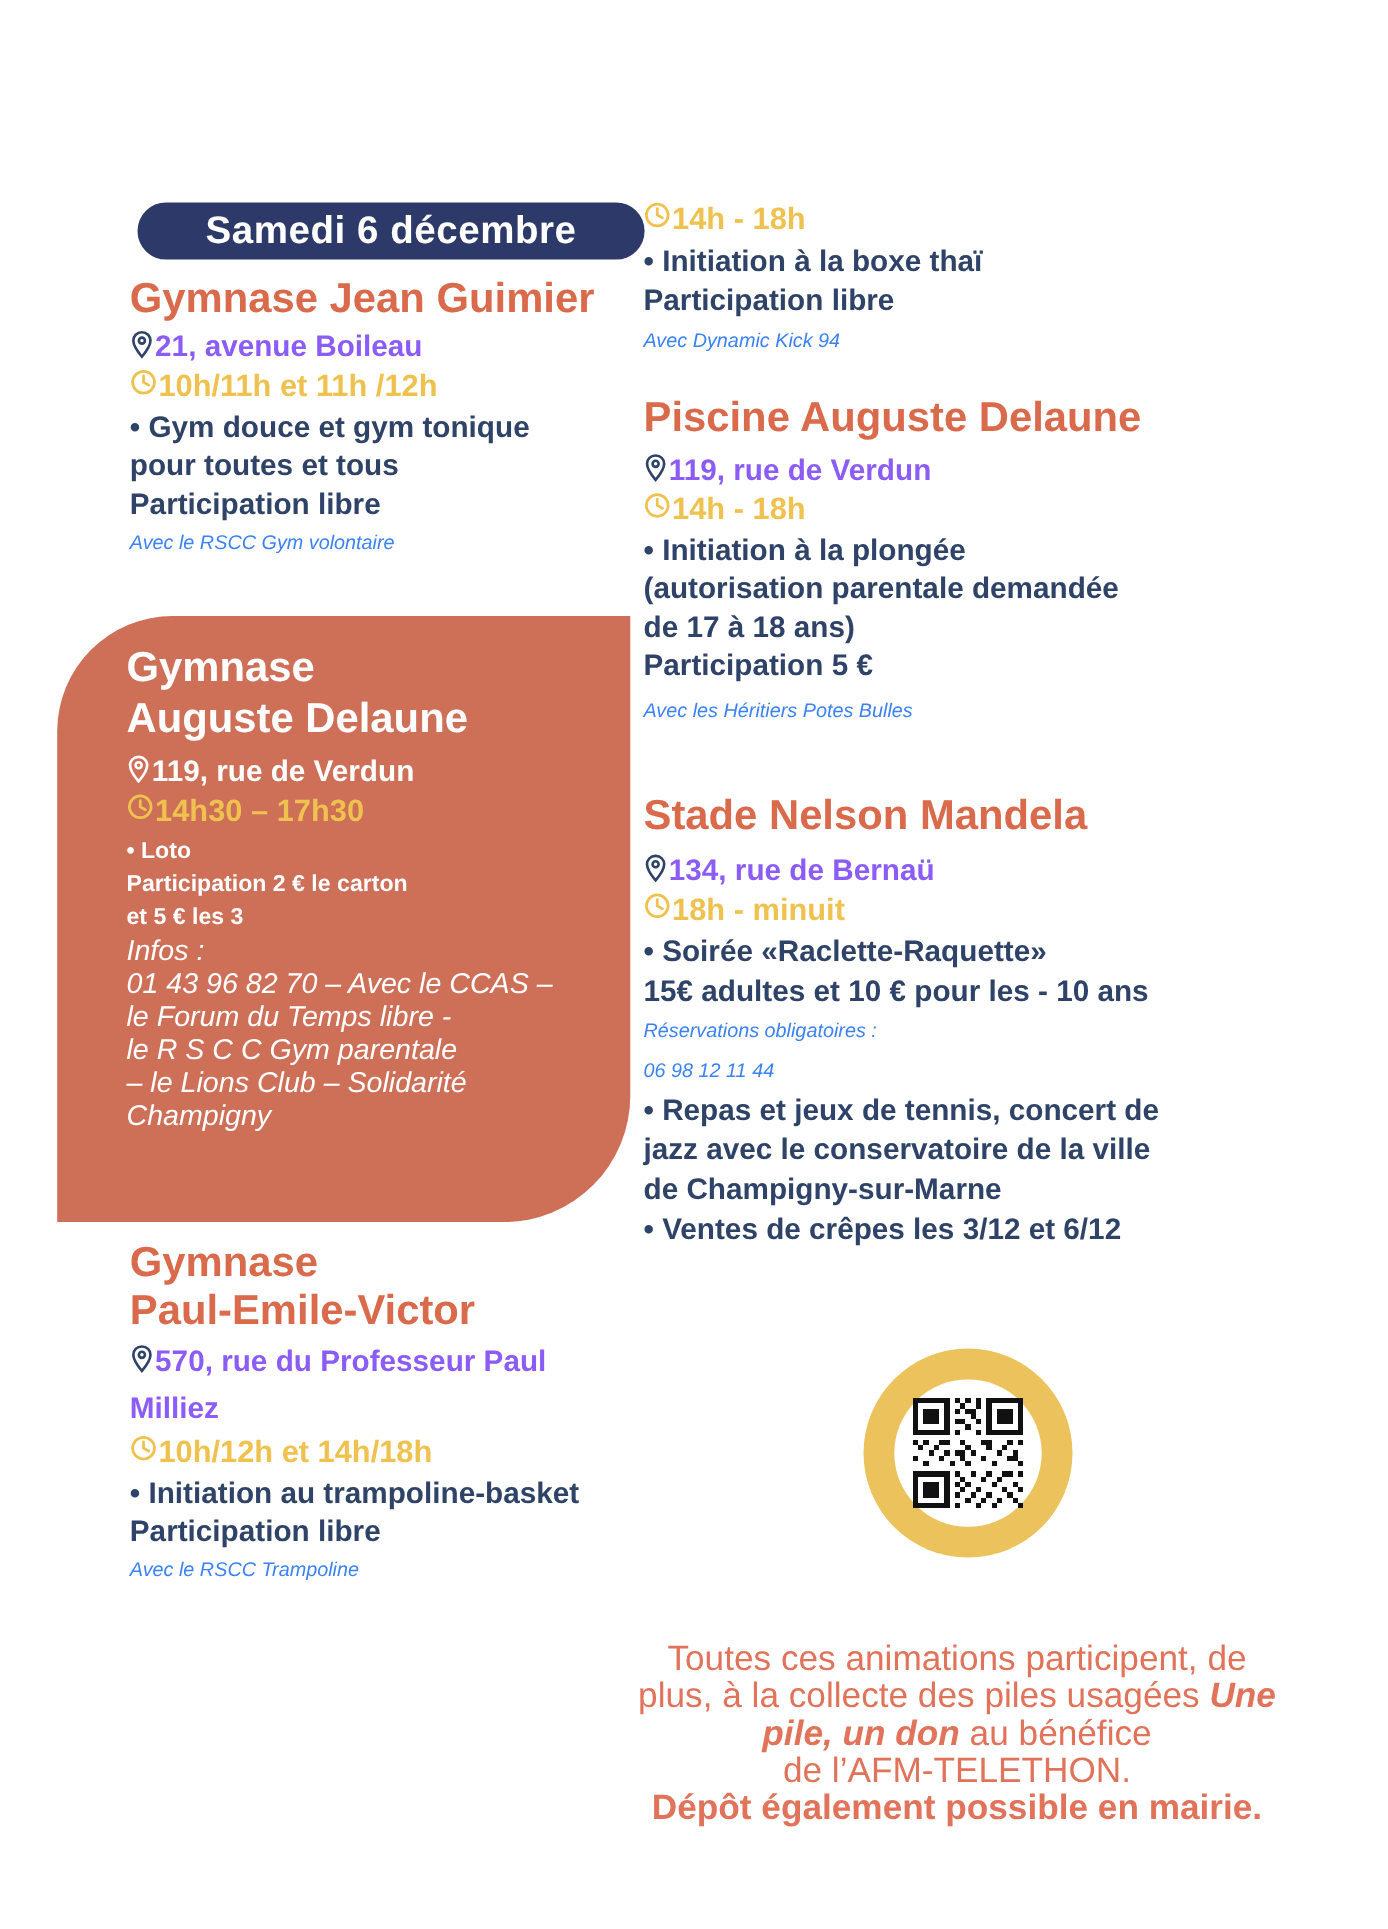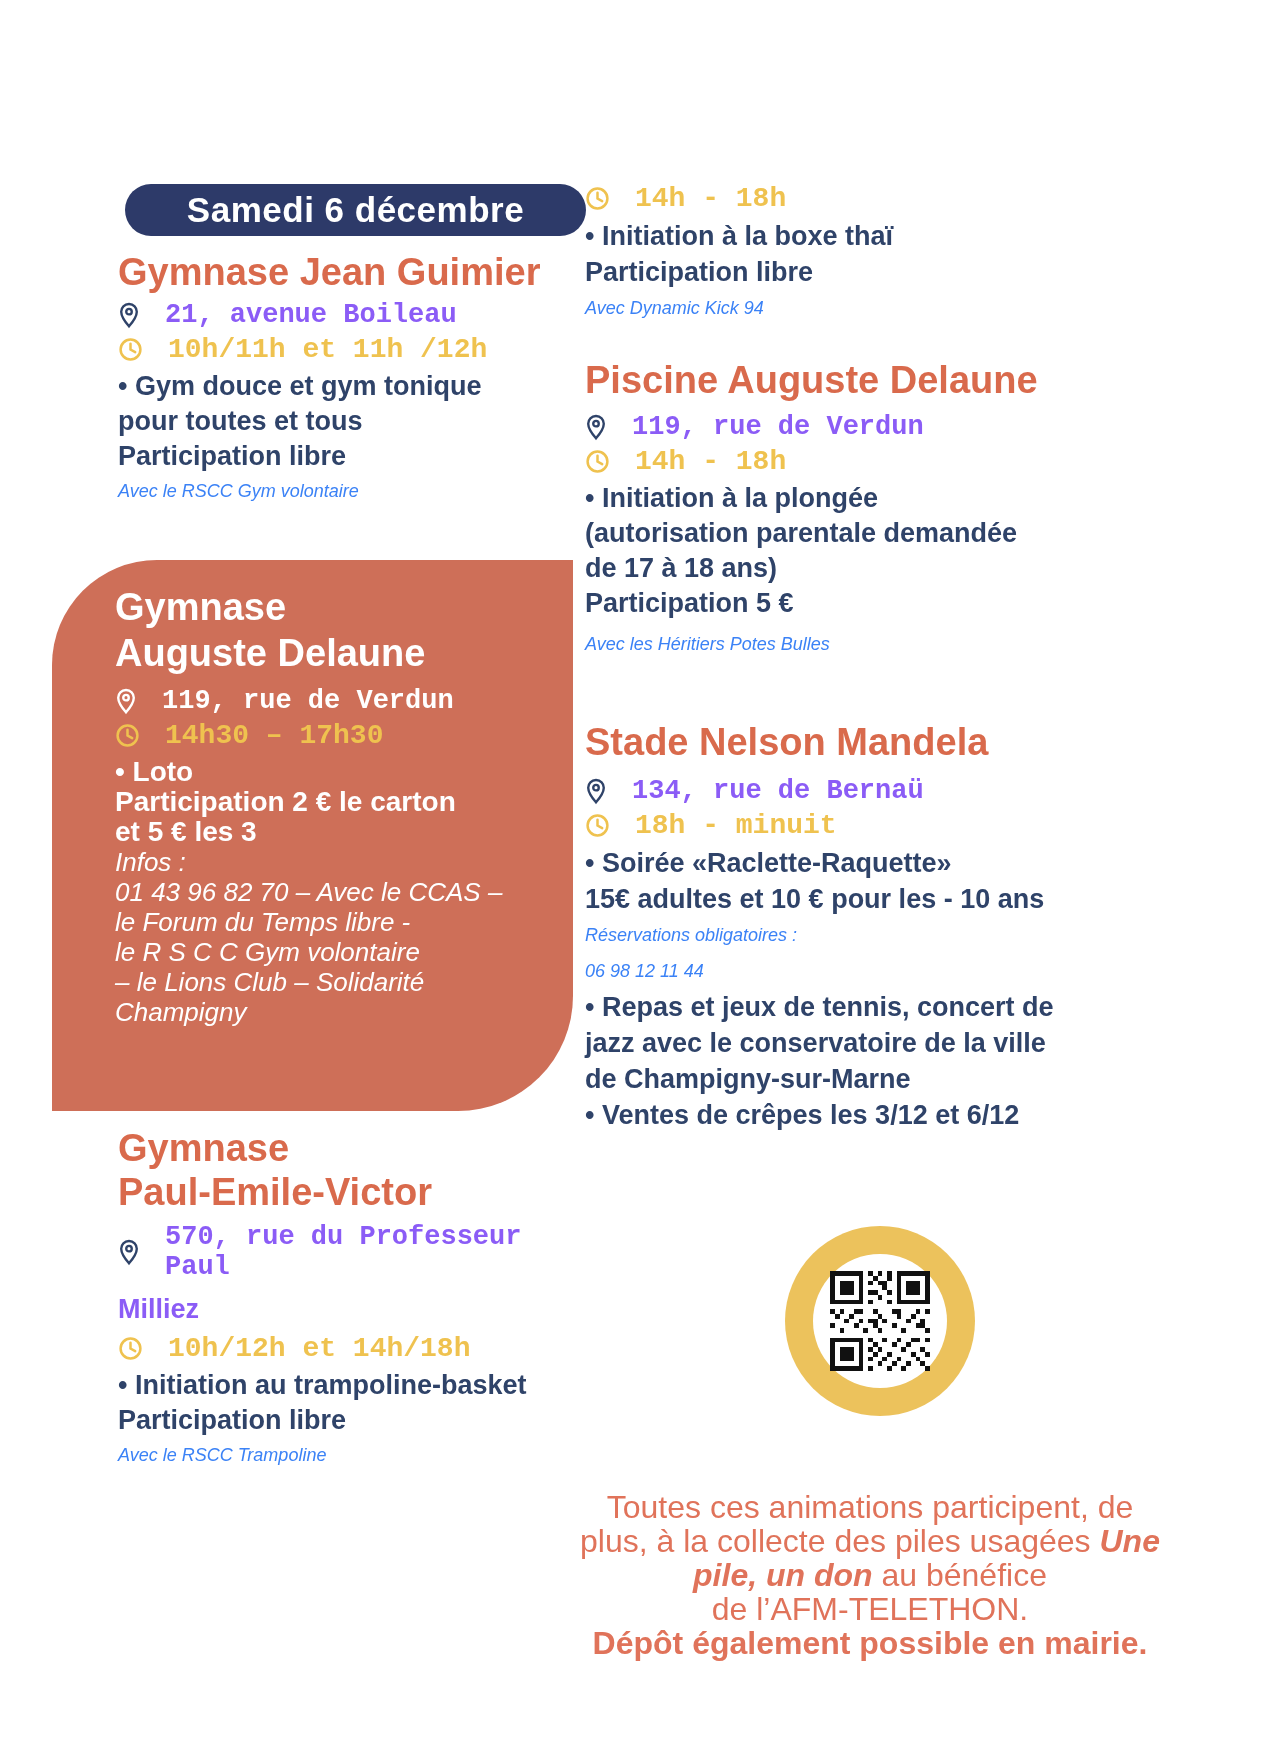--- a/index.html
+++ b/index.html
@@ -7,34 +7,34 @@
         font-family:"Liberation Sans", sans-serif;}
   .abs{position:absolute;margin-top:38px;}
 
   
   .badge{left:125px;top:146px;width:461px;height:52px;background:#2D3A69;border-radius:28px;
          display:flex;align-items:center;justify-content:center;}
   .badge span{color:#ffffff;font-weight:bold;font-size:35px;letter-spacing:.5px;}
 
   
   .heading{color:#D96A4C;font-weight:bold;font-size:38px;line-height:44px;}
-  .addr-row,.time-row{display:flex;align-items:center;gap:25px;font-family:Liberation Mono, monospace;}
+  .addr-row,.time-row{display:flex;align-items:flex-start;gap:1px;}
   .addr{color:#8b5cf6;font-weight:bold;font-size:27px;}
   .time{color:#EFC24F;font-weight:bold;font-size:28px;}
   .b{color:#2F4369;font-weight:bold;font-size:27px;}
   .i{color:#3b82f6;font-style:italic;font-size:18px;}
   .lines{line-height:35px;}
   .icon{flex:0 0 auto;display:inline-flex;}
 
   
   .obox{left:52px;top:522px;width:521px;height:551px;background:#CE6F58;
         border-radius:105px 0 115px 0;box-sizing:border-box;padding:24px 16px 0 63px;}
   .obox .heading{color:#ffffff;font-size:38px;line-height:46px;}
   .obox .addr{color:#ffffff;font-size:27px;}
-  .obox .b{color:#ffffff;font-size:28px;}
+  .obox .b{color:#ffffff;font-size:21px;}
   .obox .i{color:#ffffff;font-size:26px;}
   .obox .lines{line-height:30px;}
 
   
   .qr-ring{left:785px;top:1188px;width:190px;height:190px;border-radius:50%;background:#ECC25C;
            display:flex;align-items:center;justify-content:center;}
   .qr-white{width:134px;height:134px;border-radius:50%;background:#ffffff;
             display:flex;align-items:center;justify-content:center;}
   .qr-svg{width:100px;height:100px;}
 
@@ -105,21 +105,21 @@
       </span>
       <span class="time">14h30 – 17h30</span>
     </div>
     <div class="lines mt6">
       <div class="b">• Loto</div>
       <div class="b">Participation 2 € le carton</div>
       <div class="b">et 5 € les 3</div>
       <div class="i">Infos :</div>
       <div class="i">01 43 96 82 70  – Avec le CCAS –</div>
       <div class="i">le Forum du Temps libre -</div>
-      <div class="i">le R S C C  Gym volontaire</div>
+      <div class="i">le R S C C  Gym parentale</div>
       <div class="i">– le Lions Club – Solidarité</div>
       <div class="i">Champigny</div>
     </div>
   </div>
 
   <div class="abs" style="left:118px;top:1088px;width:480px;">
     <div class="heading">Gymnase</div>
     <div class="heading">Paul-Emile-Victor</div>
     <div class="addr-row mt8">
       <span class="icon">

